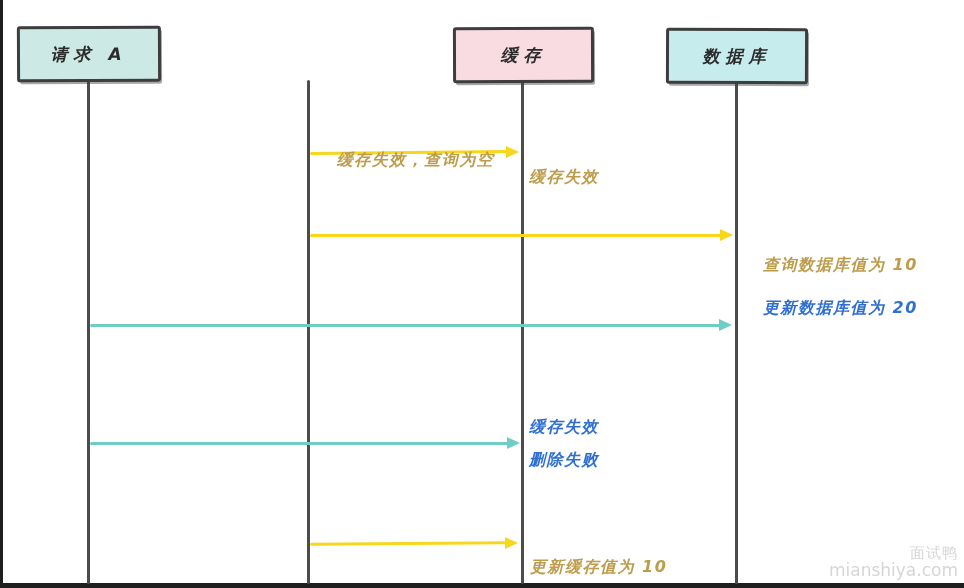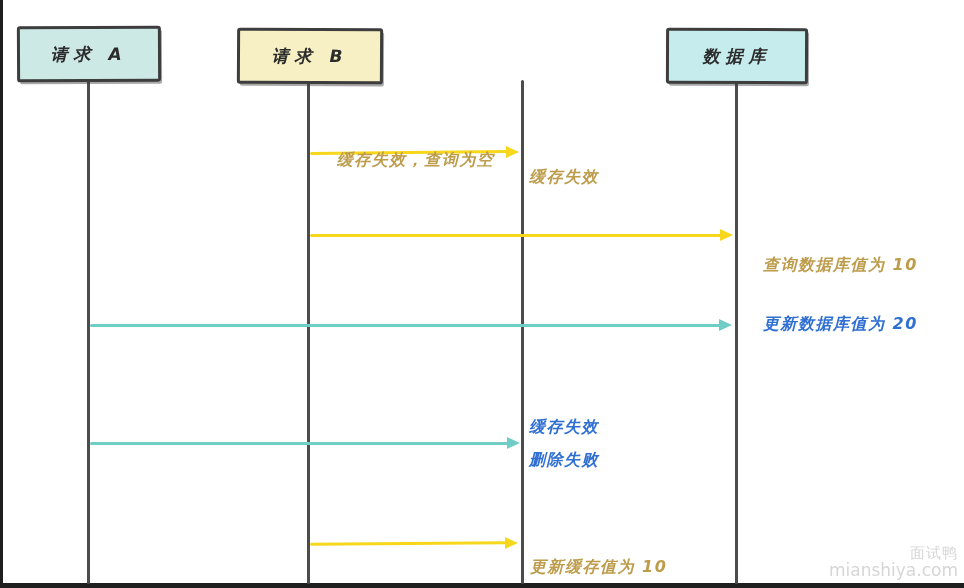--- a/index.html
+++ b/index.html
@@ -44,42 +44,42 @@
 
   .msg-label{
     position:absolute;white-space:nowrap;font-size:16px;font-weight:bold;
     font-style:italic;letter-spacing:1.5px;z-index:4;
   }
   .gold{color:var(--label-gold);margin-top:24px;}
   .blue{color:var(--label-blue);}
   #m0-above{left:310px;top:126px;width:211px;text-align:center;}
   #m0-right{left:529px;top:143px;}
   #m1-right{left:763px;top:231px;}
-  #m2-right{left:763px;top:314px;}
+  #m2-right{left:763px;top:298px;}
   #m3-right1{left:529px;top:417px;}
   #m3-right2{left:529px;top:450px;}
   #m4-right{left:530px;top:533px;}
 
   .watermark{position:absolute;right:6px;color:var(--watermark);z-index:5;line-height:1.1;}
   #wm1{bottom:27px;font-size:15px;letter-spacing:1px;}
   #wm2{bottom:8px;font-size:17px;}
 </style>
 </head>
 <body>
 
 <div id="canvas">
 
   <div class="frame-left"></div>
   <div class="frame-bottom"></div>
 
   <div class="actor" id="actor-a">
     <span>请求 A</span>
   </div>
-  <div class="actor" id="actor-b">
-    <span>请求 B</span>
+  <div class="actor" id="actor-c">
+    <span>缓存</span>
   </div>
   <div class="actor" id="actor-d">
     <span>数据库</span>
   </div>
 
   <div class="lifeline" id="life-a"></div>
   <div class="lifeline" id="life-b"></div>
   <div class="lifeline" id="life-c"></div>
   <div class="lifeline" id="life-d"></div>
 

